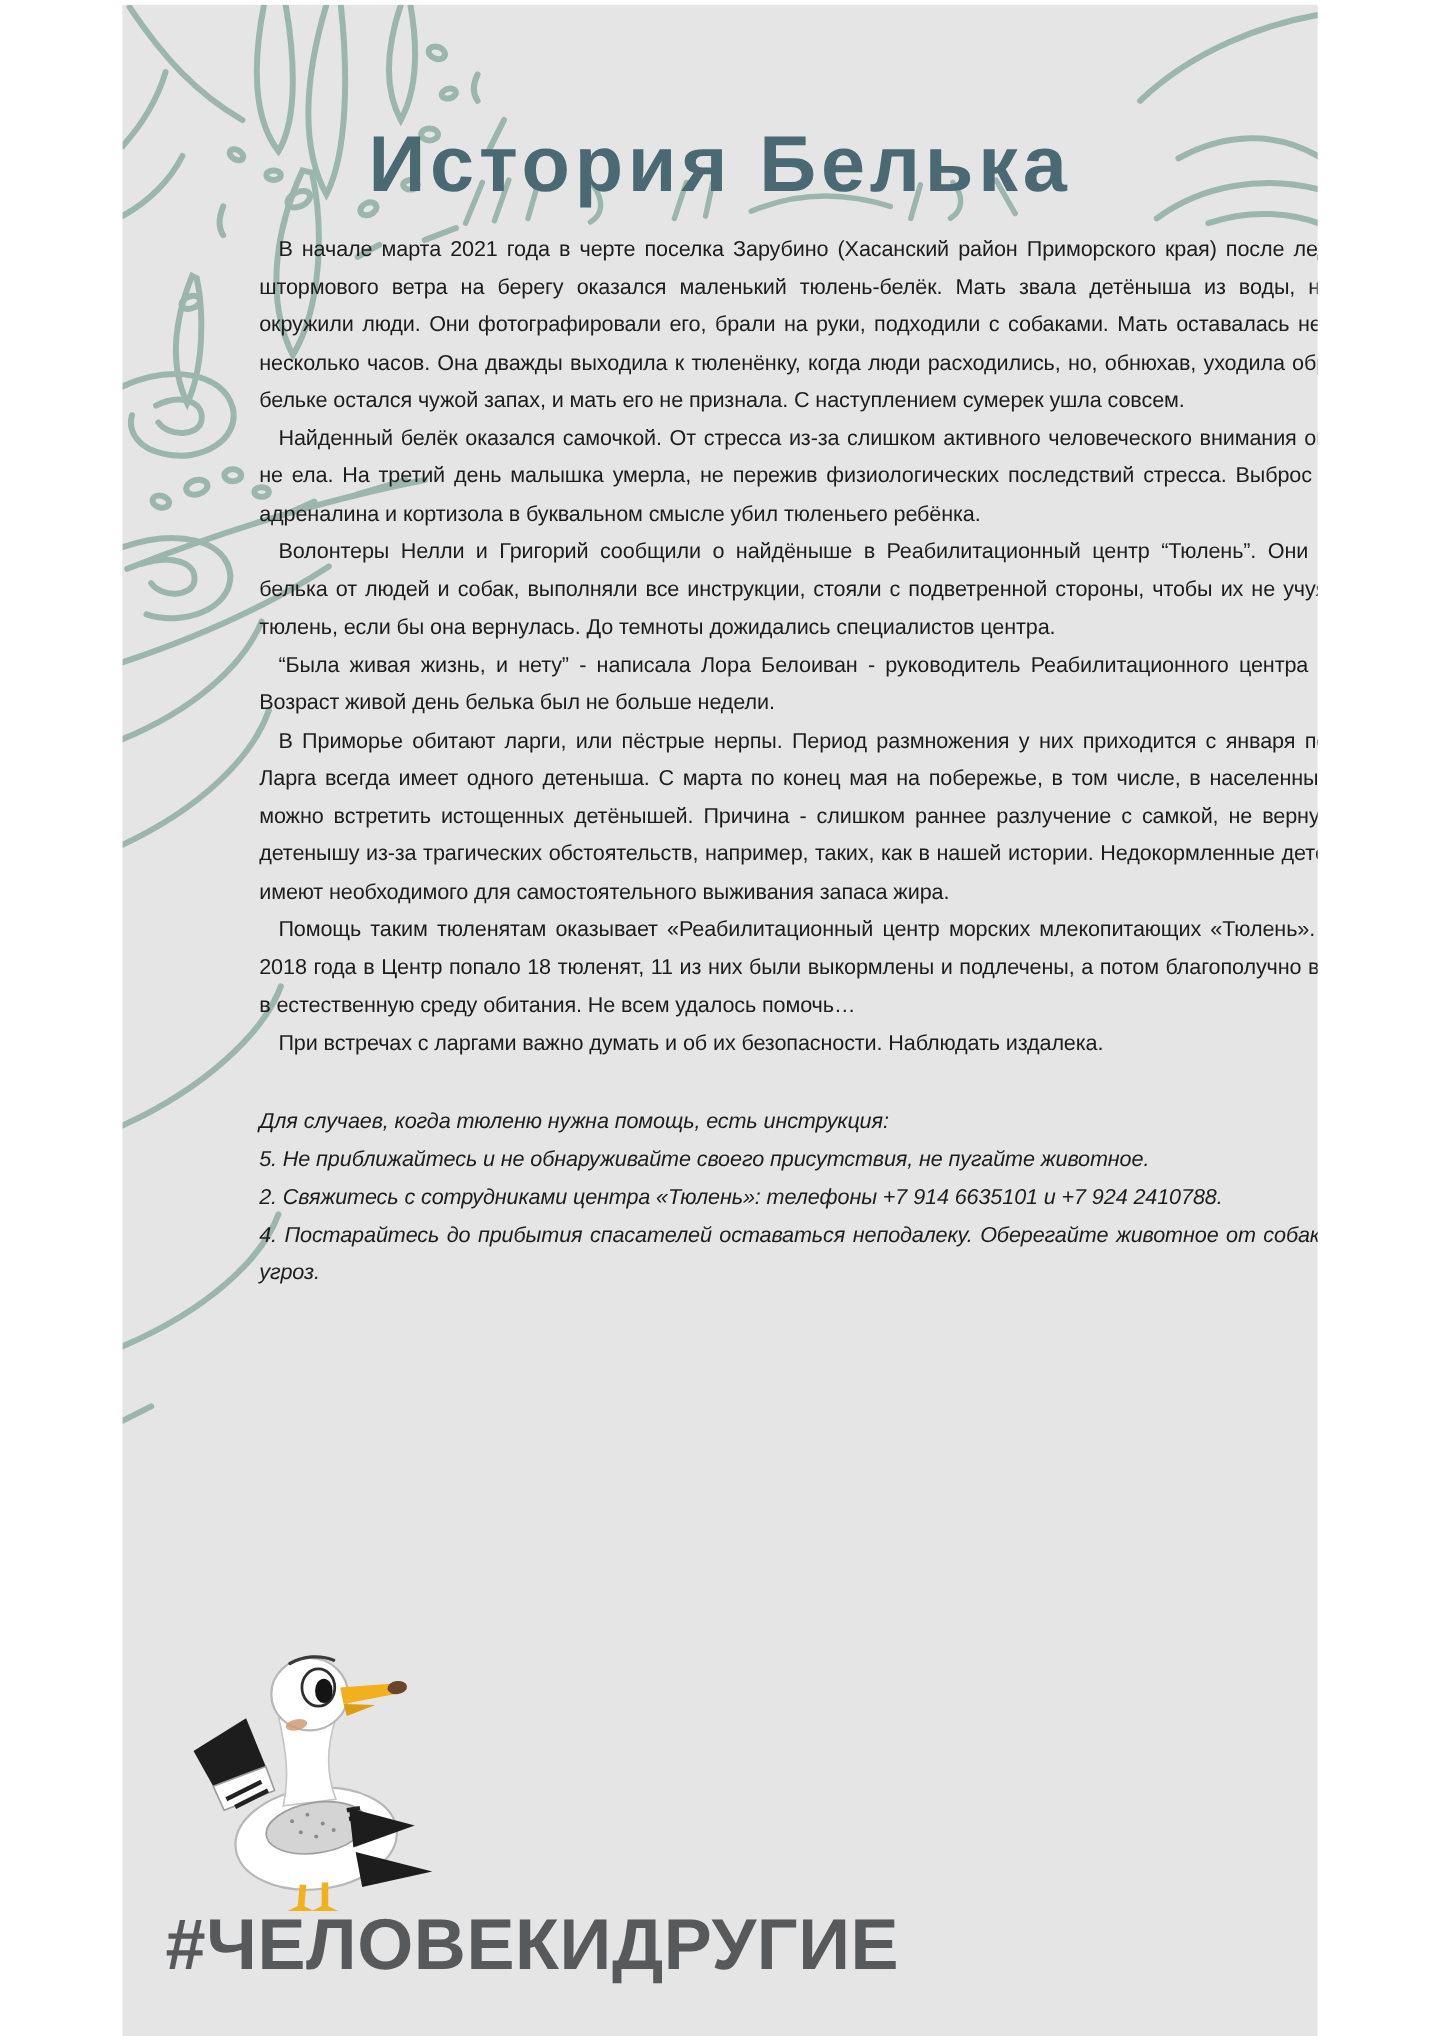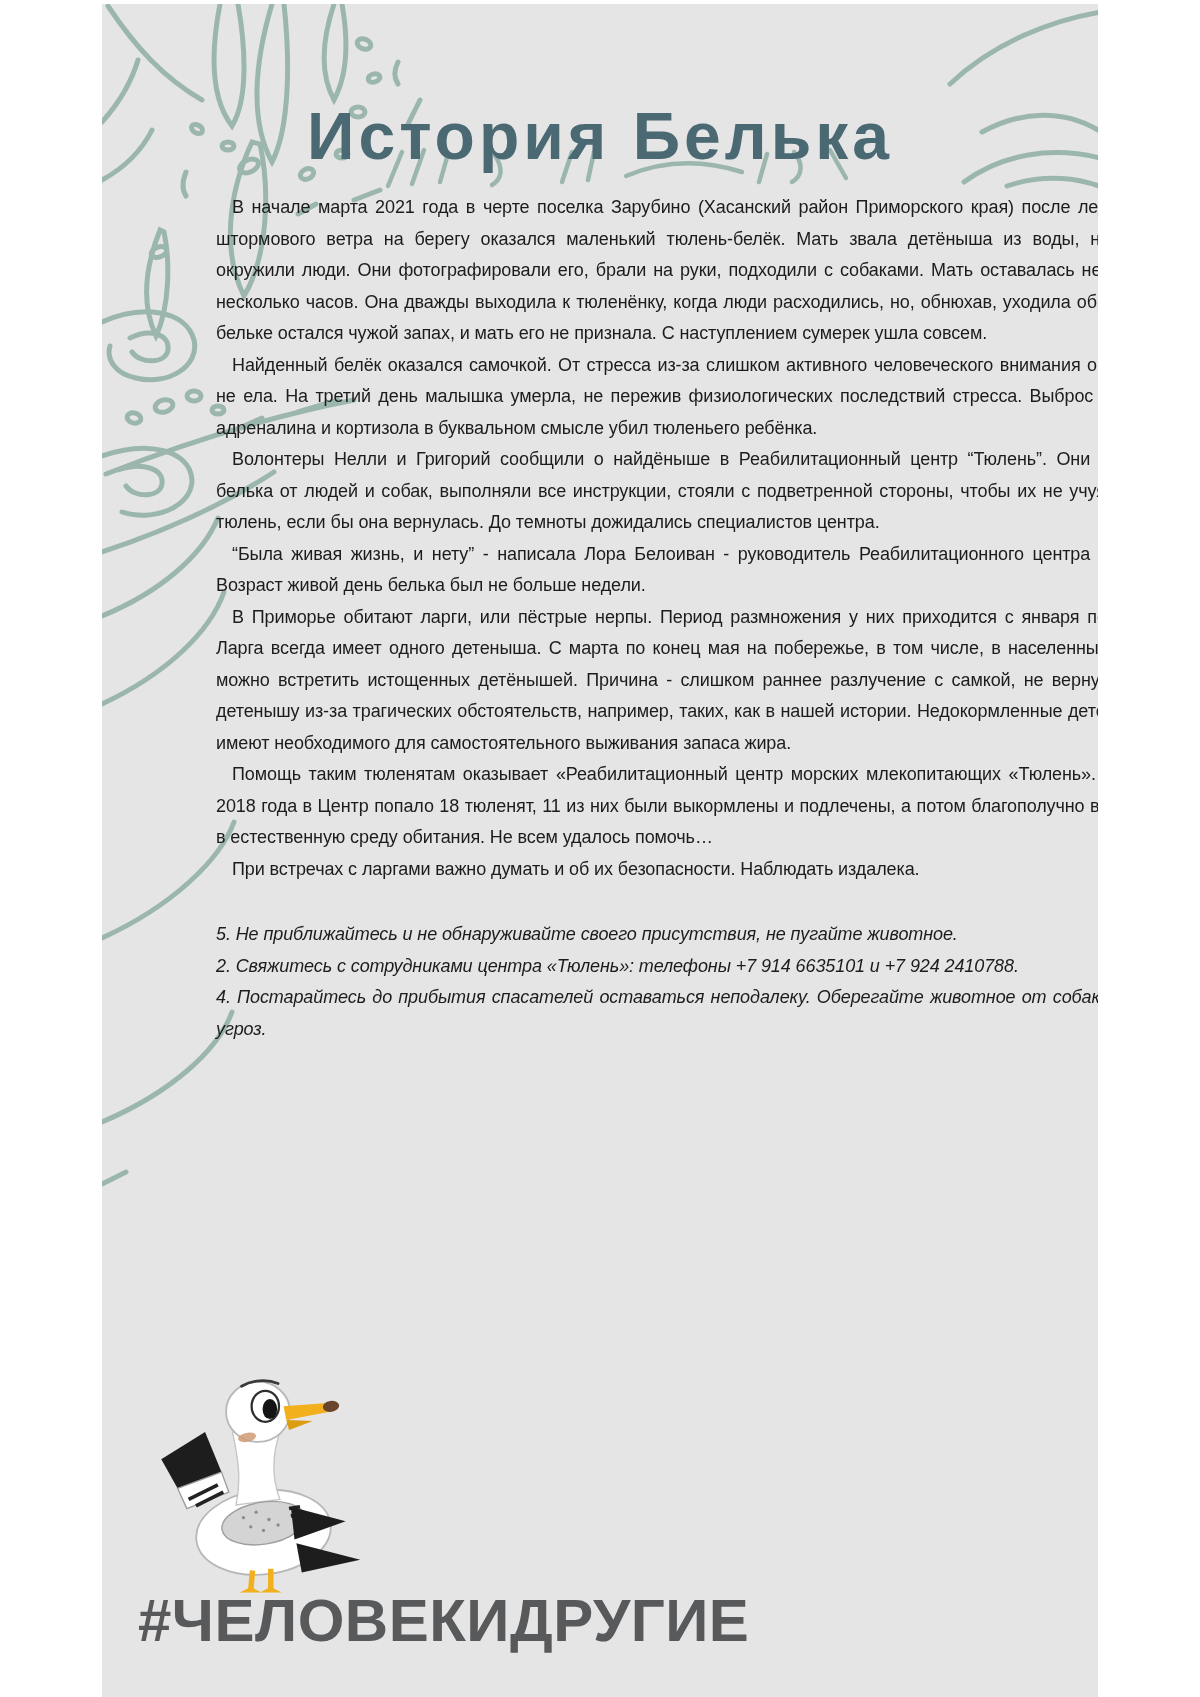--- a/index.html
+++ b/index.html
@@ -142,20 +142,21 @@
   <div class="article">
     <p>В начале марта 2021 года в черте поселка Зарубино (Хасанский район Приморского края) после ледолома и штормового ветра на берегу оказался маленький тюлень-белёк. Мать звала детёныша из воды, но белька окружили люди. Они фотографировали его, брали на руки, подходили с собаками. Мать оставалась неподалёку несколько часов. Она дважды выходила к тюленёнку, когда люди расходились, но, обнюхав, уходила обратно. На бельке остался чужой запах, и мать его не признала. С наступлением сумерек ушла совсем.</p>
     <p>Найденный белёк оказался самочкой. От стресса из-за слишком активного человеческого внимания она ничего не ела. На третий день малышка умерла, не пережив физиологических последствий стресса. Выброс гормонов адреналина и кортизола в буквальном смысле убил тюленьего ребёнка.</p>
     <p>Волонтеры Нелли и Григорий сообщили о найдёныше в Реабилитационный центр “Тюлень”. Они охраняли белька от людей и собак, выполняли все инструкции, стояли с подветренной стороны, чтобы их не учуяла мать-тюлень, если бы она вернулась. До темноты дожидались специалистов центра.</p>
     <p>“Была живая жизнь, и нету” - написала Лора Белоиван - руководитель Реабилитационного центра “Тюлень”. Возраст живой день белька был не больше недели.</p>
     <p>В Приморье обитают ларги, или пёстрые нерпы. Период размножения у них приходится с января по апрель. Ларга всегда имеет одного детеныша. С марта по конец мая на побережье, в том числе, в населенных пунктах можно встретить истощенных детёнышей. Причина - слишком раннее разлучение с самкой, не вернувшейся к детенышу из-за трагических обстоятельств, например, таких, как в нашей истории. Недокормленные детёныши не имеют необходимого для самостоятельного выживания запаса жира.</p>
     <p>Помощь таким тюленятам оказывает «Реабилитационный центр морских млекопитающих «Тюлень». За сезон 2018 года в Центр попало 18 тюленят, 11 из них были выкормлены и подлечены, а потом благополучно выпущены в естественную среду обитания. Не всем удалось помочь…</p>
     <p>При встречах с ларгами важно думать и об их безопасности. Наблюдать издалека.</p>
 
     <div class="instructions">
+      <p>Для случаев, когда тюленю нужна помощь, есть инструкция:</p>
       <p>5. Не приближайтесь и не обнаруживайте своего присутствия, не пугайте животное.</p>
       <p>2. Свяжитесь с сотрудниками центра «Тюлень»: телефоны +7 914 6635101 и +7 924 2410788.</p>
       <p>4. Постарайтесь до прибытия спасателей оставаться неподалеку. Оберегайте животное от собак и других угроз.</p>
     </div>
   </div>
 
 
   <svg class="seagull" width="212" height="230" viewBox="0 0 232 252">
 
     <polygon points="10,100 58,70 76,114 28,132" fill="#1d1d1d"></polygon>

